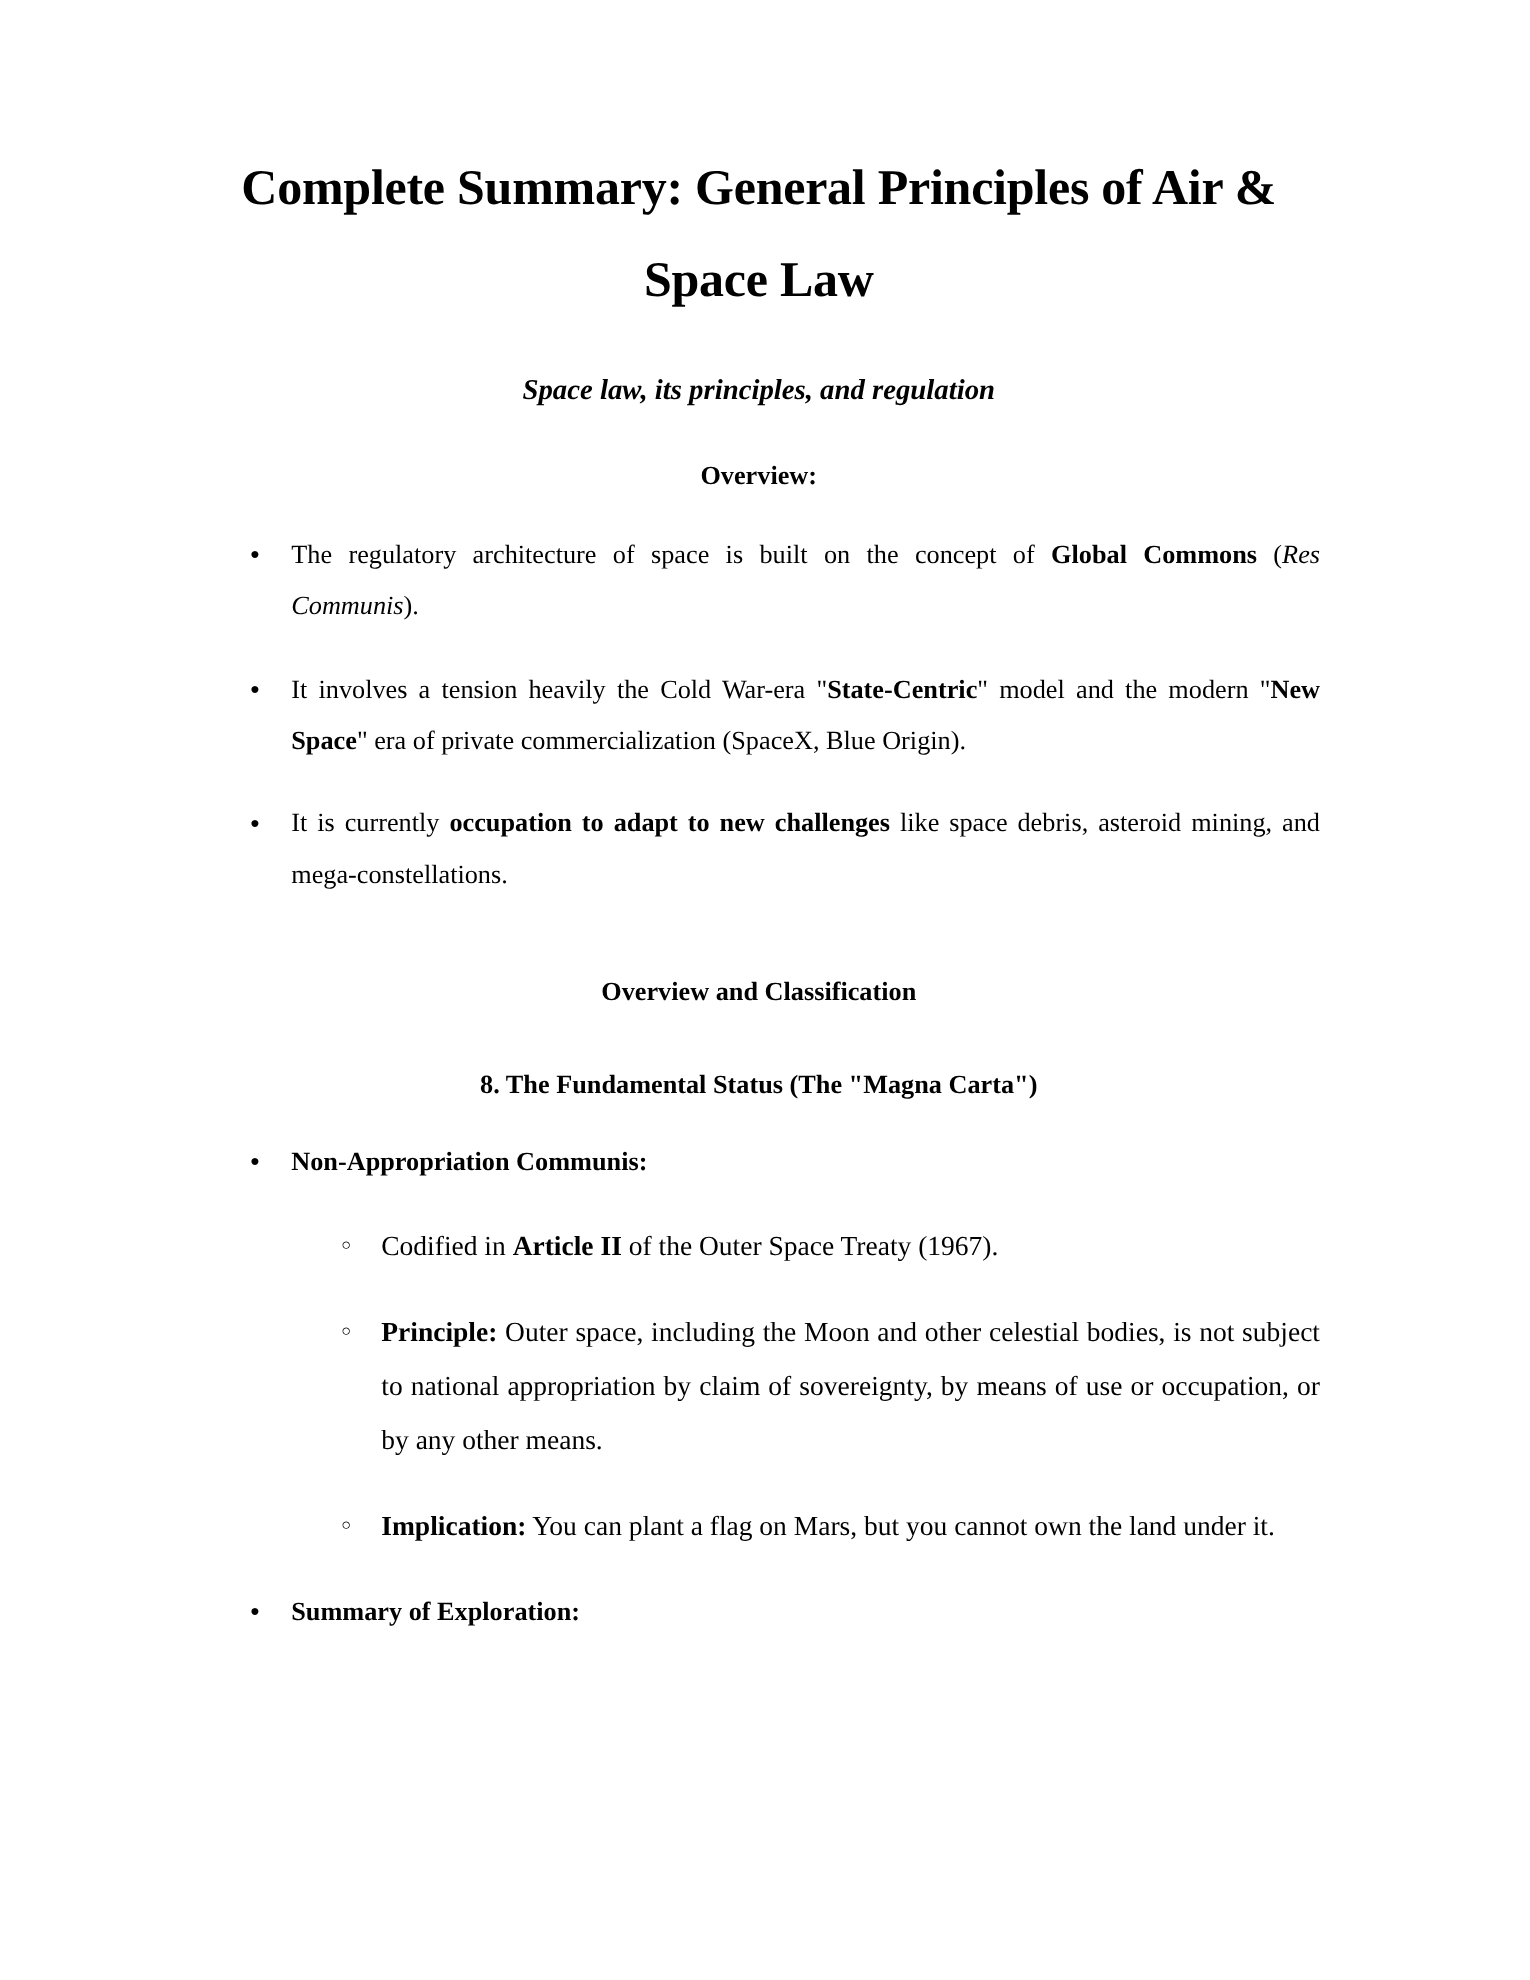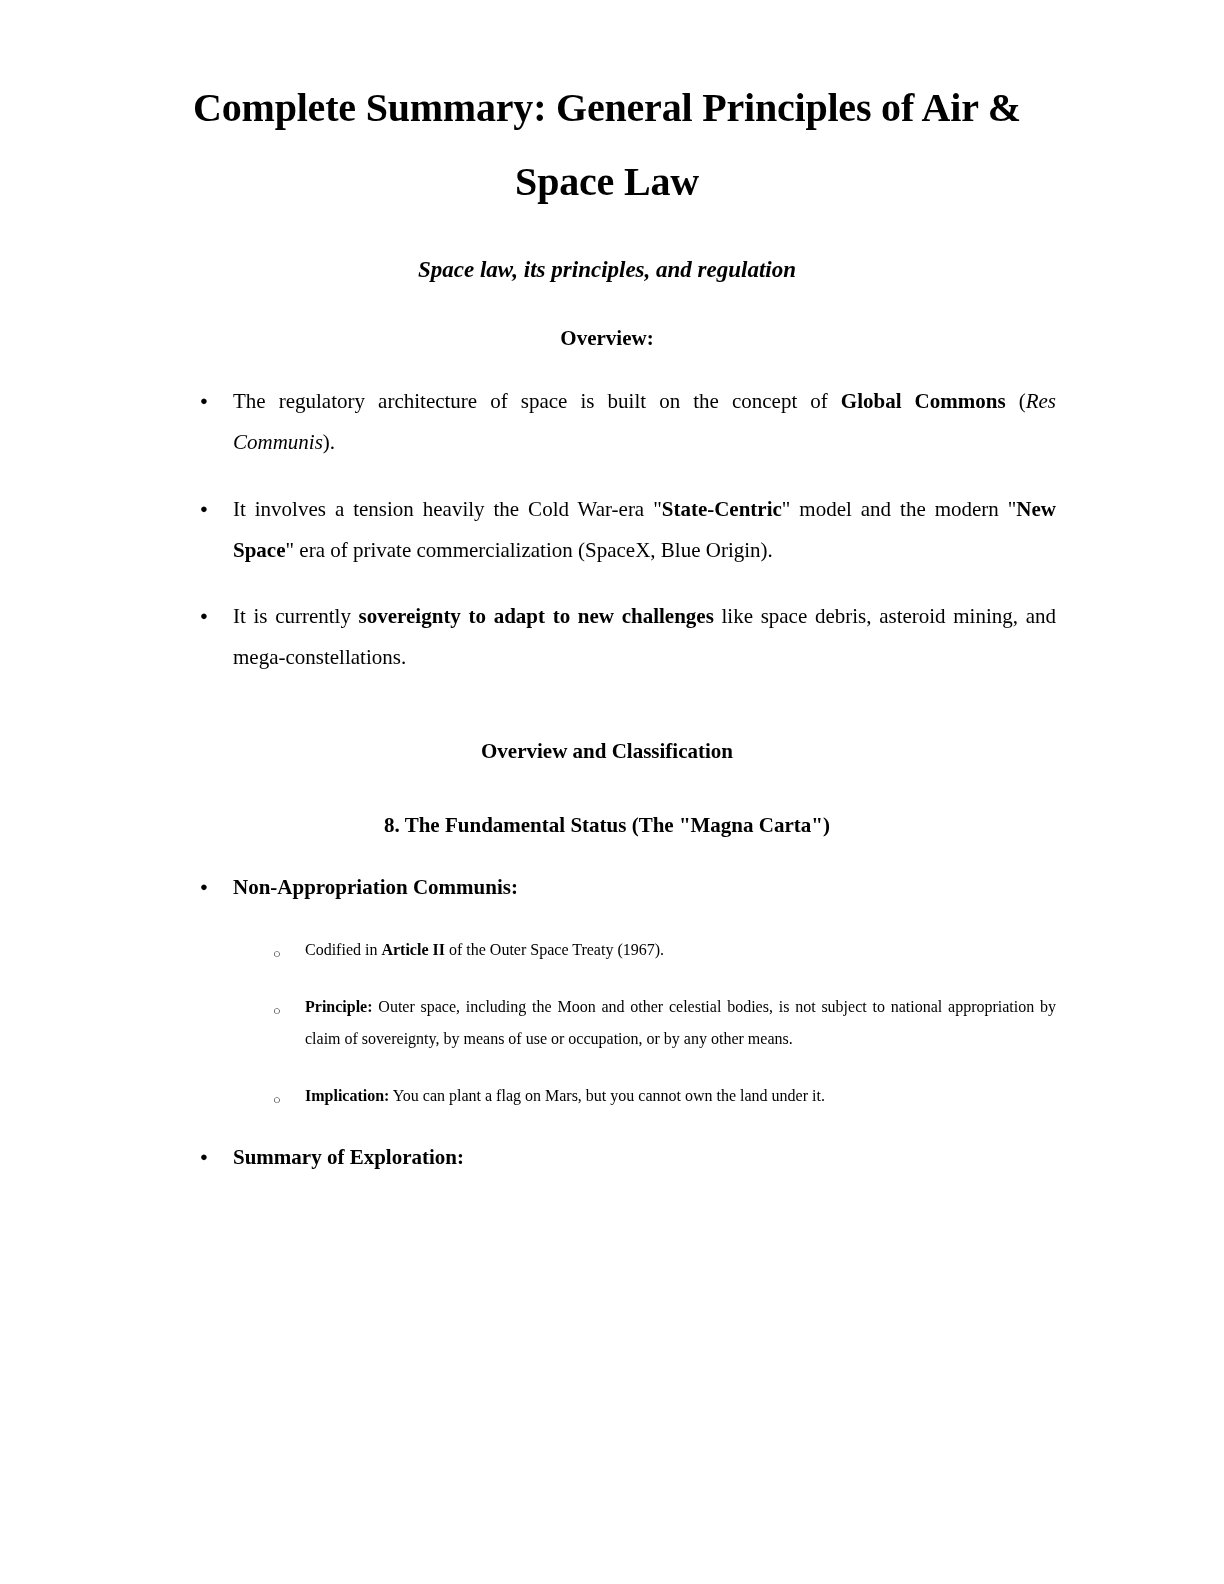--- a/index.html
+++ b/index.html
@@ -25,21 +25,21 @@
   .content {
     position: absolute;
     left: 142px;
     top: 0;
     width: 930px;   
   }
 
   
   .doc-title {
     margin: 0;
-    padding-top: 71px;
+    padding-top: 113px;
     font-size: 40px;
     font-weight: bold;
     line-height: 1.85;
     text-align: center;
     letter-spacing: -0.2px;
   }
   .doc-subtitle {
     margin: 1px;
     padding-top: 34px;
     font-size: 23px;
@@ -88,21 +88,21 @@
 
   ul.lvl2 {
     list-style: none;
     margin: 0;
     padding: 0;
   }
   ul.lvl2 > li.bullet2 {
     position: relative;
     padding-left: 72px;
     margin-top: 26px;
-    font-size: 16px;
+    font-size: 22px;
     line-height: 1.95;
     text-align: justify;
     text-justify: inter-word;
   }
   ul.lvl2 > li.bullet2::before {
     content: "\25CB";
     position: absolute;
     left: 40px;
     top: 0;
     font-size: 13px;
@@ -127,21 +127,21 @@
       <span>Space Law</span>
     </h1>
 
     <div class="doc-subtitle">Space law, its principles, and regulation</div>
 
     <div class="heading h-overview">Overview:</div>
 
     <ul class="lvl1">
       <li class="bullet1"><span>The regulatory architecture of space is built on the concept of </span><b>Global Commons</b><span> (</span><i>Res Communis</i><span>).</span></li>
       <li class="bullet1"><span>It involves a tension heavily the Cold War-era "</span><b>State-Centric</b><span>" model and the modern "</span><b>New Space</b><span>" era of private commercialization (SpaceX, Blue Origin).</span></li>
-      <li class="bullet1"><span>It is currently </span><b>sovereignty to adapt to new challenges</b><span> like space debris, asteroid mining, and mega-constellations.</span></li>
+      <li class="bullet1"><span>It is currently </span><b>occupation to adapt to new challenges</b><span> like space debris, asteroid mining, and mega-constellations.</span></li>
     </ul>
 
     <div class="heading h-classification">Overview and Classification</div>
 
     <div class="heading h-fundamental">8. The Fundamental Status (The "Magna Carta")</div>
 
     <ul class="lvl1">
       <li class="bullet1 tight">
         <b>Non-Appropriation Communis:</b>
         <ul class="lvl2">

